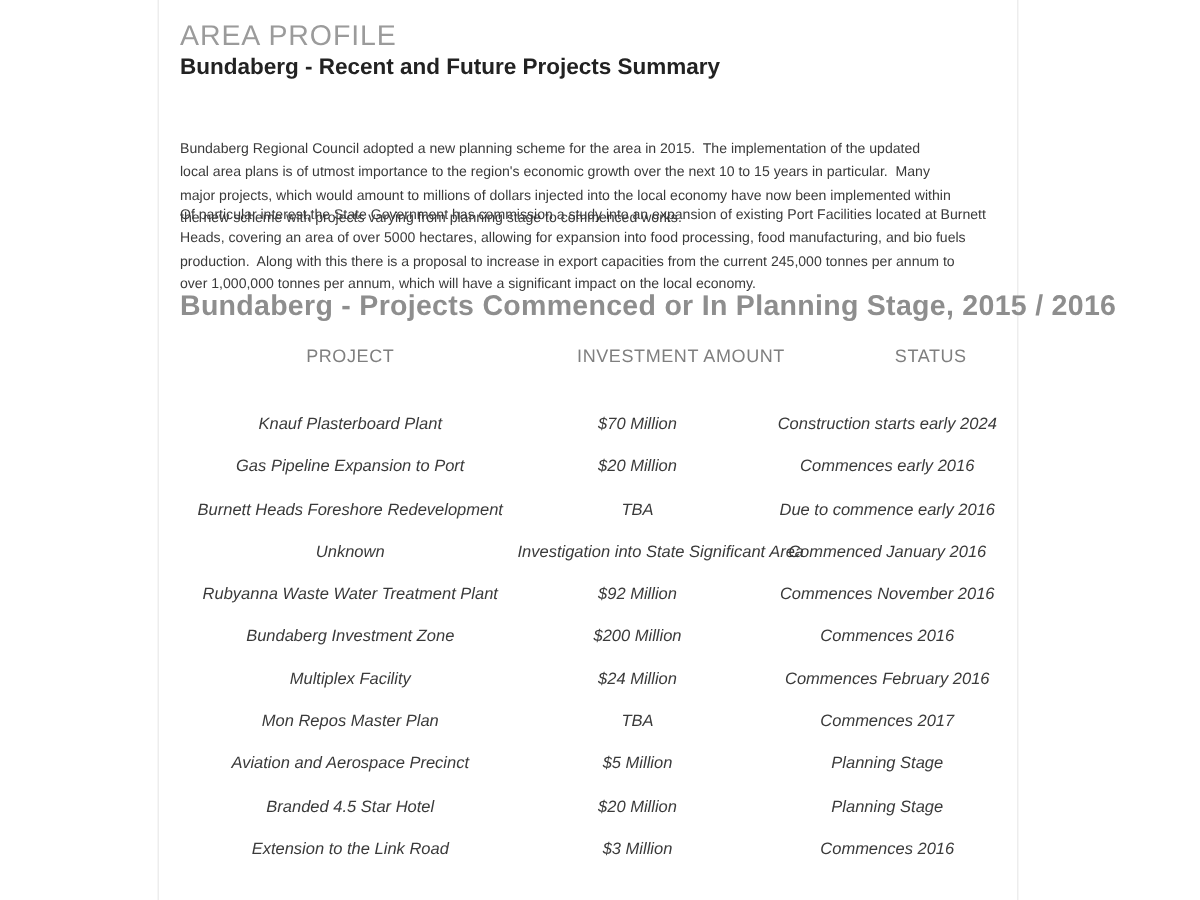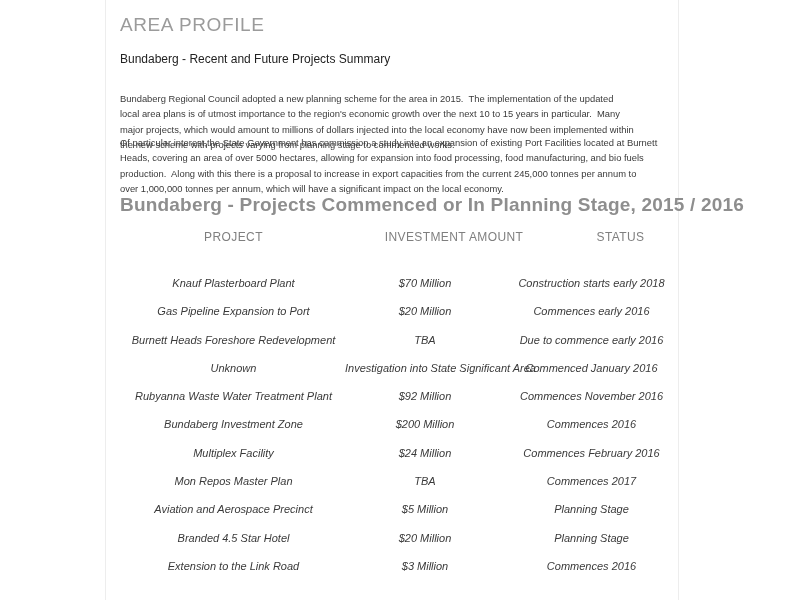--- a/index.html
+++ b/index.html
@@ -4,21 +4,21 @@
 <style>
   * { margin:0; padding:0; box-sizing:border-box; }
   html, body { width:800px; height:600px; background:#fff; overflow:hidden;
                font-family:"Liberation Sans", sans-serif; }
   .canvas { position:relative; width:775px; height:600px; background:var(--page_bg,#fff); }
   .edge { position:absolute; top:0; bottom:0; width:1px; background:var(--edge_line,#ededed); }
   .edge-left  { left:105px; }
   .edge-right { left:678px; }
   .title { position:absolute; left:120px; top:14px; font-size:19px; letter-spacing:0.6px;
            color:var(--title_gray,#9b9b9b); }
-  .subtitle { position:absolute; left:120px; top:52px; font-size:12px; font-weight:400;
+  .subtitle { position:absolute; left:120px; top:36px; font-size:15px; font-weight:700;
               color:var(--body_dark,#222); }
   .para { position:absolute; left:120px; width:562px; font-size:9.4px; line-height:15.4px;
           color:var(--body_text,#3a3a3a); white-space:pre-wrap; }
   .para-1 { top:91px; }
   .para-2 { top:135px; }
   .section-heading { position:absolute; left:120px; top:194px; font-size:19px; font-weight:700;
                      letter-spacing:0.2px; color:var(--section_gray,#8e8e8e); }
   .thead { position:absolute; left:122px; top:230px; width:556px; display:grid;
            grid-template-columns:223px 218px auto; font-size:12px; letter-spacing:0.4px;
            color:var(--header_gray,#7f7f7f); }
@@ -47,21 +47,21 @@
   <div class="thead">
     <span class="th">PROJECT</span>
     <span class="th">INVESTMENT AMOUNT</span>
     <span class="th">STATUS</span>
   </div>
 
   <div class="tbody" id="table-rows">
   <div class="trow">
     <span class="td">Knauf Plasterboard Plant</span>
     <span class="td">$70 Million</span>
-    <span class="td">Construction starts early 2018</span>
+    <span class="td">Construction starts early 2024</span>
   </div>
 
   <div class="trow">
     <span class="td">Gas Pipeline Expansion to Port</span>
     <span class="td">$20 Million</span>
     <span class="td">Commences early 2016</span>
   </div>
 
   <div class="trow">
     <span class="td">Burnett Heads Foreshore Redevelopment</span>

